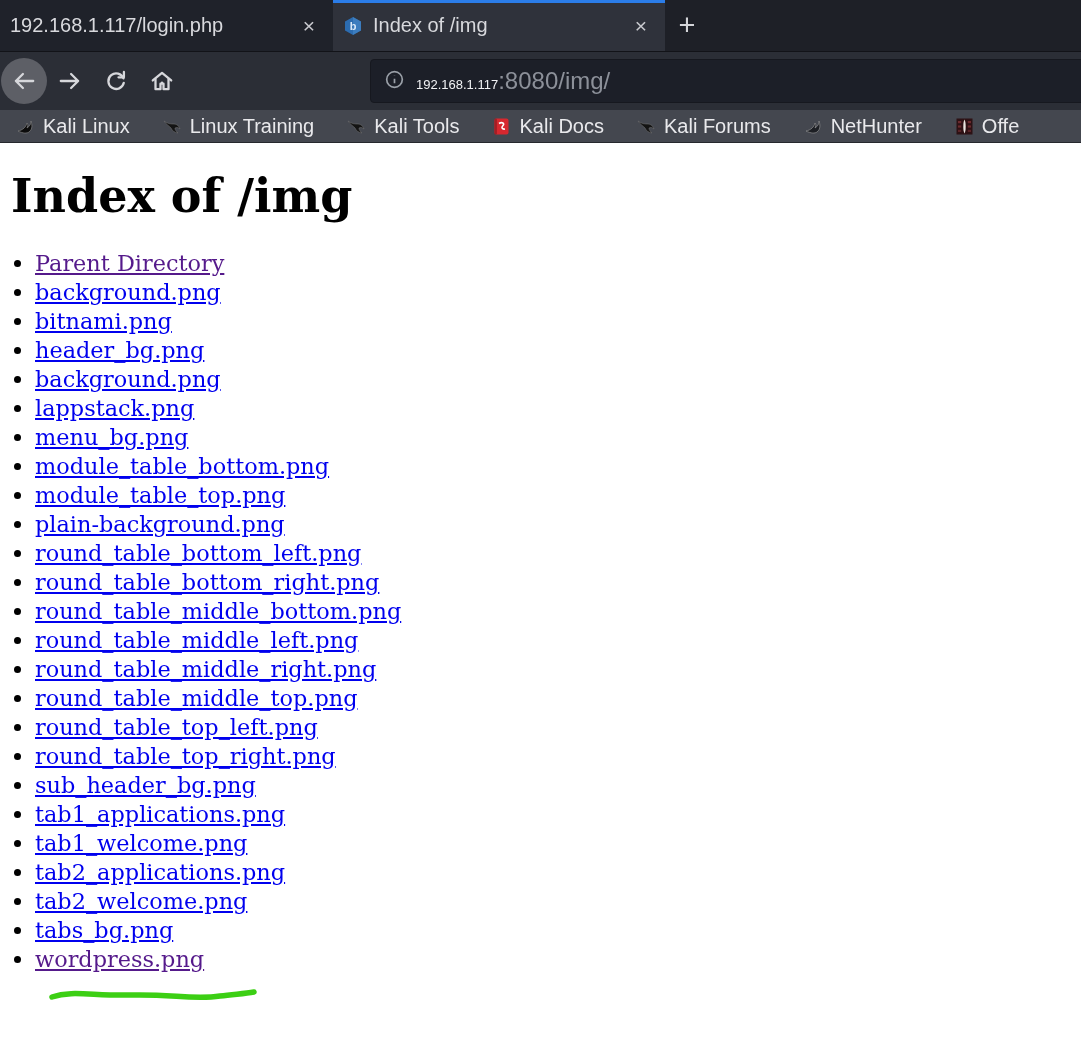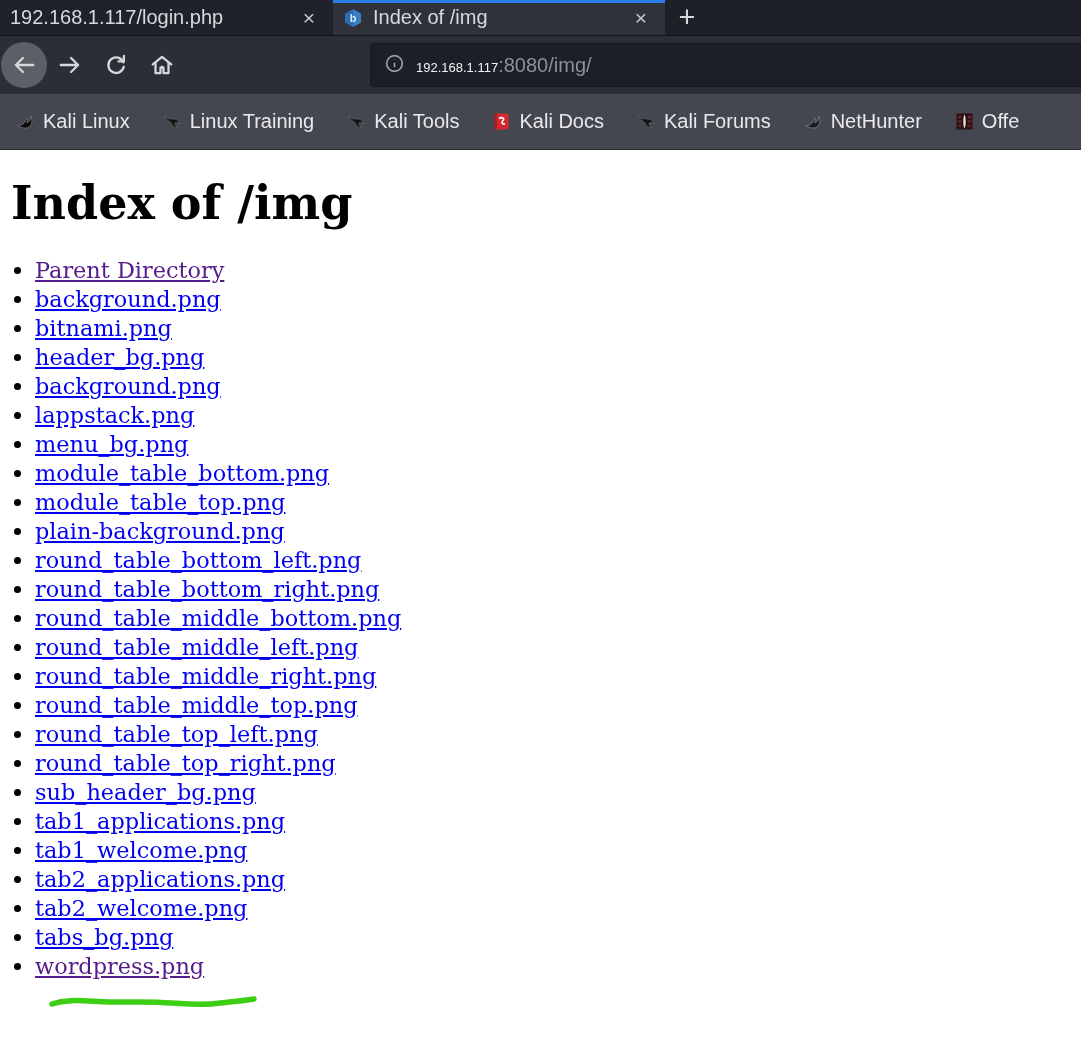--- a/index.html
+++ b/index.html
@@ -8,21 +8,21 @@
   *{box-sizing:border-box;}
   html,body{margin:0;padding:0;}
   body{
     width:1081px;height:1041px;overflow:hidden;background:#fff;
     font-family:"Liberation Sans",sans-serif;
   }
   .browser-window{position:relative;width:1081px;height:1041px;}
 
   
   .tabbar{
-    height:36px;background:#1a1c23;display:flex;align-items:stretch;
+    height:52px;background:#1a1c23;display:flex;align-items:stretch;
     border-bottom:1px solid #121318;
   }
   .tab{
     position:relative;display:flex;align-items:center;gap:10px;
     padding:0 12px 0 10px;background:#1f222a;cursor:pointer;
   }
   .tab.tab-left{width:333px;}
   .tab.active{background:#2f323b;width:332px;}
   .tab.active::before{
     content:"";position:absolute;top:0;left:0;right:0;height:3px;
@@ -51,26 +51,26 @@
     border-radius:50%;flex:0 0 auto;cursor:pointer;
   }
   .nav-btn.back{background:#5d5f66;margin-left:1px;}
   .nav-btn svg{stroke:#d6d7db;fill:none;stroke-width:2.1;stroke-linecap:round;stroke-linejoin:round;}
   .urlbar{
     position:absolute;left:370px;right:-8px;top:7px;height:44px;
     background:#1c1f28;border-radius:4px;border:1px solid #16181f;
     display:flex;align-items:center;padding:0 14px;gap:12px;cursor:text;
   }
   .urlbar .host{color:#f2f3f5;font-size:13px;}
-  .urlbar .path{color:#8c9099;font-size:20px;}
+  .urlbar .path{color:#8c9099;font-size:24px;}
   .info-icon svg{stroke:#9aa0a8;fill:none;stroke-width:1.6;}
 
   
   .bookmarks{
-    height:56px;background:#44474f;border-bottom:1px solid #26282d;
+    height:33px;background:#44474f;border-bottom:1px solid #26282d;
     display:flex;align-items:center;padding-left:16px;gap:33px;
     overflow:hidden;white-space:nowrap;
   }
   .bookmark{
     display:flex;align-items:center;gap:8px;color:#e9e9ec;font-size:20px;
     cursor:pointer;flex:0 0 auto;
   }
   .bm-icon{display:flex;align-items:center;flex:0 0 auto;}
 
   

